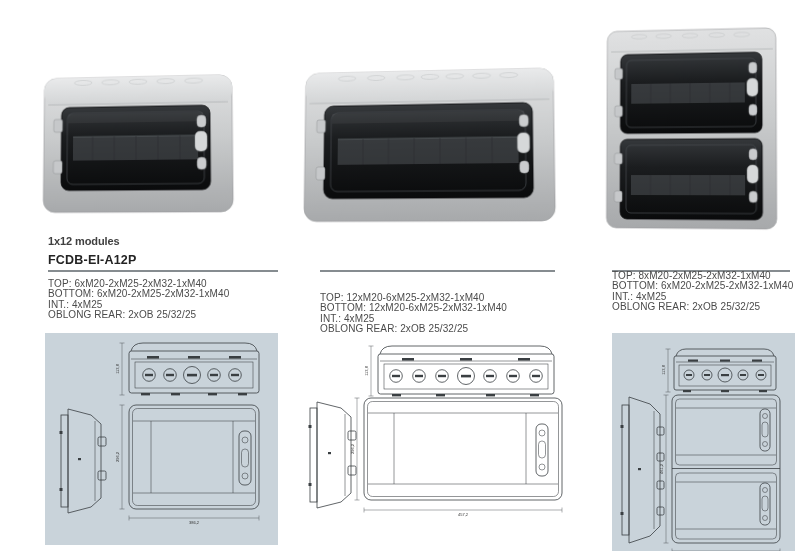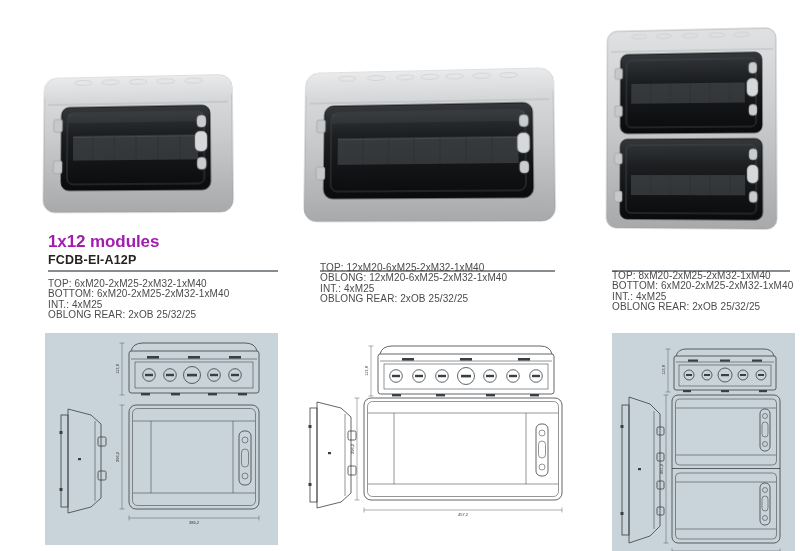--- a/index.html
+++ b/index.html
@@ -1,19 +1,19 @@
 <!DOCTYPE html>
 <html><head>
 <meta charset="utf-8">
 <style>
   html,body{margin:0;padding:0;background:#fff;}
   #page{position:relative;width:800px;height:551px;background:#fff;overflow:hidden;
         font-family:"Liberation Sans", sans-serif;color:#2e2e2e;}
   .col-text{position:absolute;}
-  .prod-title{font-size:17px;font-weight:700;letter-spacing:-0.1px;color:#a21caf;line-height:15px;}
+  .prod-title{font-size:11px;font-weight:700;letter-spacing:-0.1px;color:#404040;line-height:15px;}
   .prod-model{font-size:12.5px;font-weight:700;letter-spacing:0.2px;color:#232323;line-height:15px;margin-top:4px;}
   .rule{position:absolute;height:0;border-top:2px solid #868c90;}
   .specs{position:absolute;font-size:10px;color:#4b4b4b;line-height:10.4px;letter-spacing:0.1px;}
   .specs div{white-space:nowrap;}
   .panel{position:absolute;background:#c9d3da;}
   .drawing-area{position:absolute;}
   .photo{position:absolute;}
   .photo svg{width:100%;height:100%;display:block;}
   .photo1,.photo2{transform:perspective(900px) rotateX(6deg) rotateY(-7deg);}
   .photo3{transform:perspective(900px) rotateX(3deg) rotateY(-8deg);}
@@ -219,23 +219,23 @@
   </div>
   <div class="rule" style="left:48px;top:270px;width:230px;"></div>
   <div class="specs" style="left:48px;top:279px;">
     <div>TOP: 6xM20-2xM25-2xM32-1xM40</div>
     <div>BOTTOM: 6xM20-2xM25-2xM32-1xM40</div>
     <div>INT.: 4xM25</div>
     <div>OBLONG REAR: 2xOB 25/32/25</div>
   </div>
 
   <div class="rule" style="left:320px;top:270px;width:235px;"></div>
-  <div class="specs" style="left:320px;top:263px;">
+  <div class="specs" style="left:320px;top:293px;">
     <div>TOP: 12xM20-6xM25-2xM32-1xM40</div>
-    <div>OBLONG: 12xM20-6xM25-2xM32-1xM40</div>
+    <div>BOTTOM: 12xM20-6xM25-2xM32-1xM40</div>
     <div>INT.: 4xM25</div>
     <div>OBLONG REAR: 2xOB 25/32/25</div>
   </div>
 
   <div class="rule" style="left:612px;top:270px;width:178px;"></div>
   <div class="specs" style="left:612px;top:271px;">
     <div>TOP: 8xM20-2xM25-2xM32-1xM40</div>
     <div>BOTTOM: 6xM20-2xM25-2xM32-1xM40</div>
     <div>INT.: 4xM25</div>
     <div>OBLONG REAR: 2xOB 25/32/25</div>

